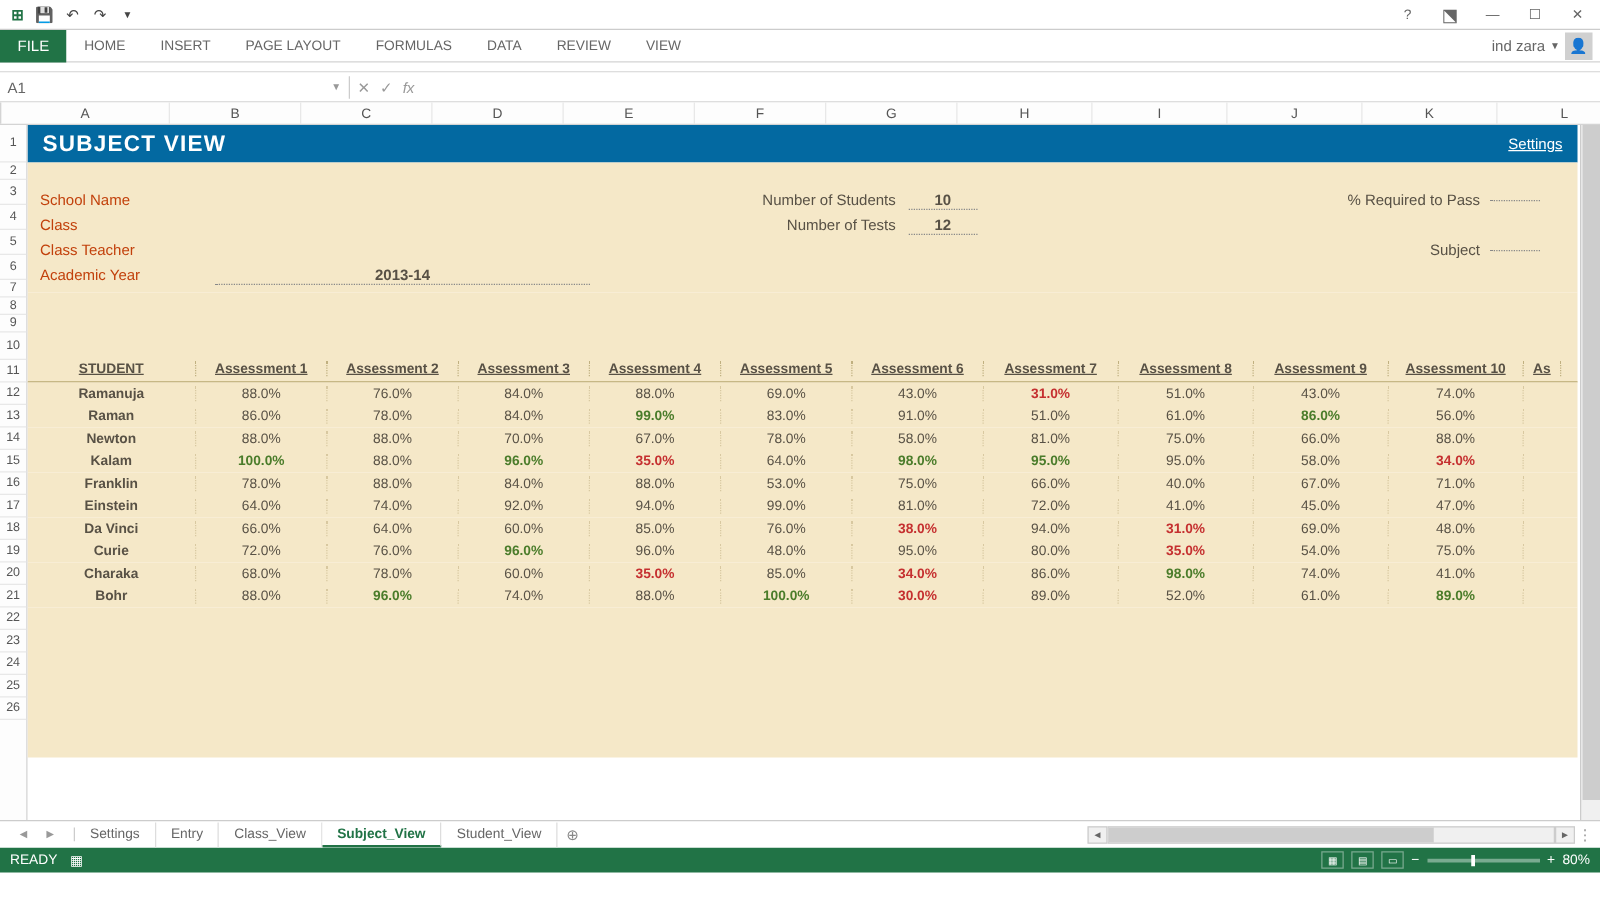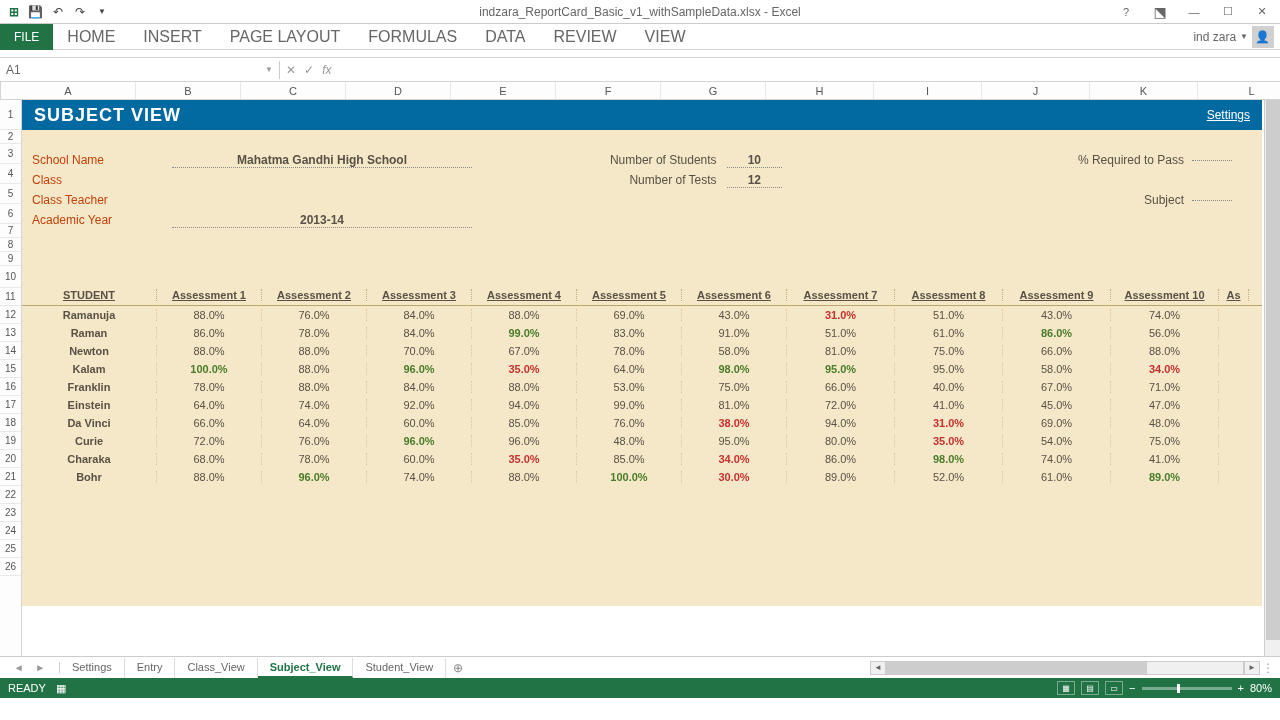--- a/index.html
+++ b/index.html
@@ -5,21 +5,21 @@
 *{margin:0;padding:0;box-sizing:border-box;font-family:"Segoe UI",Tahoma,sans-serif}
 body{width:1280px;height:720px;overflow:hidden;background:#fff;font-size:12px}
 .title-bar{height:24px;background:#fff;border-bottom:1px solid #ccc;display:flex;align-items:center;position:relative}
 .qat{display:flex;align-items:center;padding-left:4px;gap:2px}
 .qat-icon{width:20px;height:20px;display:flex;align-items:center;justify-content:center;color:#444}
 .title-center{position:absolute;left:50%;transform:translateX(-50%);color:#666;font-size:12px}
 .title-right{position:absolute;right:4px;display:flex;align-items:center;gap:6px;color:#666}
 .win-btn{width:28px;height:20px;display:flex;align-items:center;justify-content:center;font-size:11px}
 .ribbon-tabs{height:26px;background:#fff;display:flex;align-items:center;padding-left:0;position:relative;border-bottom:1px solid #d4d4d4}
 .file-tab{background:#217346;color:#fff;padding:5px 14px;font-size:12px;height:26px;display:flex;align-items:center}
-.rtab{padding:5px 14px;color:#666;font-size:16px;cursor:pointer}
+.rtab{padding:5px 14px;color:#666;font-size:11px;cursor:pointer}
 .ribbon-right{position:absolute;right:6px;display:flex;align-items:center;color:#666;font-size:12px;gap:4px}
 .user-box{width:22px;height:22px;background:#d0d0d0;display:flex;align-items:center;justify-content:center}
 .ribbon-body{height:8px;background:#fff;border-bottom:1px solid #d4d4d4}
 .formula-bar{height:24px;display:flex;align-items:center;border-bottom:1px solid #d4d4d4;background:#fff}
 .name-box{width:280px;border-right:1px solid #ccc;padding:2px 6px;display:flex;align-items:center;justify-content:space-between;color:#666}
 .fx-area{display:flex;align-items:center;padding-left:6px;gap:8px;color:#999}
 .col-headers{display:flex;height:18px;background:#fdfdfd;border-bottom:1px solid #d4d4d4}
 .corner{width:22px;border-right:1px solid #d4d4d4;background:#f0f0f0}
 .colh{text-align:center;color:#555;font-size:11px;border-right:1px solid #e8e8e8;line-height:18px}
 .work-area{display:flex;height:556px}
@@ -73,21 +73,20 @@
 <body>
 
 <div class="title-bar">
   <div class="qat">
     <div class="qat-icon" style="color:#217346;font-weight:bold">⊞</div>
     <div class="qat-icon">💾</div>
     <div class="qat-icon">↶</div>
     <div class="qat-icon">↷</div>
     <div class="qat-icon" style="font-size:8px">▼</div>
   </div>
-  <div class="title-center">indzara_ReportCard_Basic_v1_withSampleData.xlsx - Excel</div>
   <div class="title-right">
     <div class="win-btn">?</div>
     <div class="win-btn" style="font-size:14px">⬔</div>
     <div class="win-btn">—</div>
     <div class="win-btn">☐</div>
     <div class="win-btn">✕</div>
   </div>
 </div>
 
 <div class="ribbon-tabs">
@@ -170,21 +169,20 @@
     <div class="content">
       <div class="banner">
         <span class="banner-title">SUBJECT VIEW</span>
         <span class="banner-link">Settings</span>
       </div>
       <div class="beige" style="height:14px"></div>
       <div class="beige info-area">
         <div class="info-left">
           <div class="info-row">
               <span class="info-label">School Name</span>
-              <span class="info-value">Mahatma Gandhi High School</span>
             </div>
           <div class="info-row">
               <span class="info-label">Class</span>
             </div>
           <div class="info-row">
               <span class="info-label">Class Teacher</span>
             </div>
           <div class="info-row">
               <span class="info-label">Academic Year</span>
               <span class="info-value">2013-14</span>

